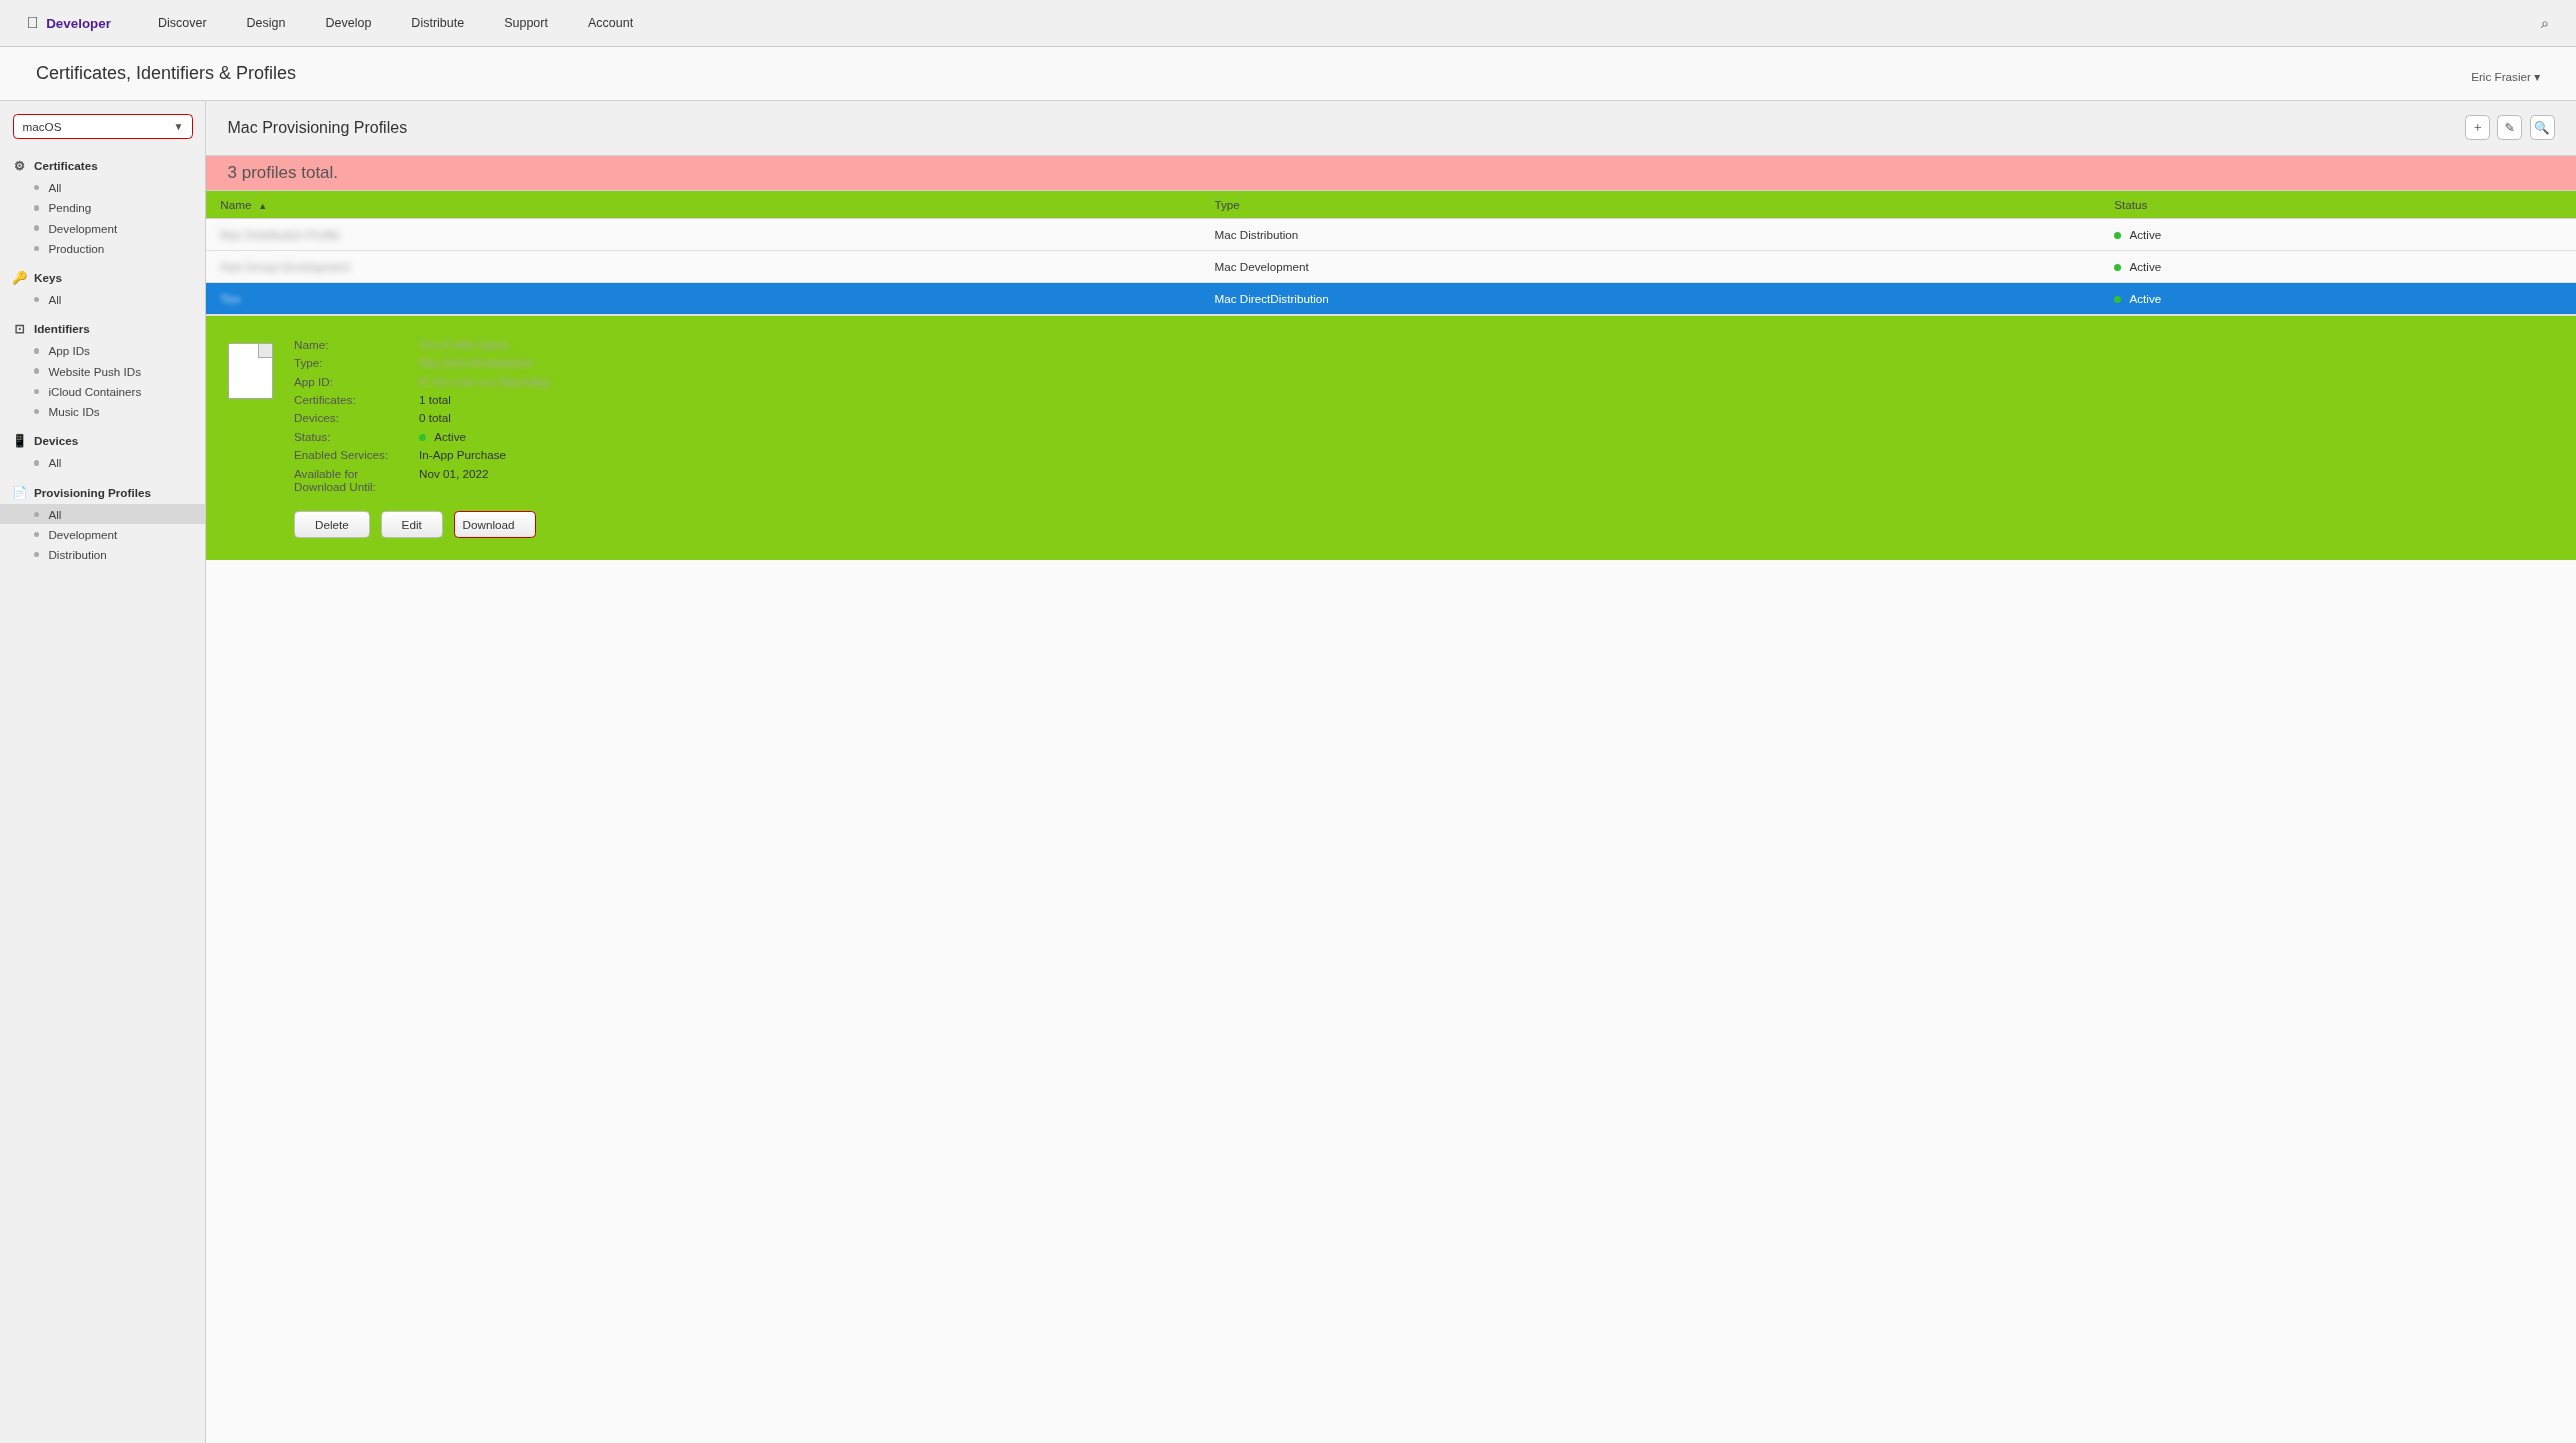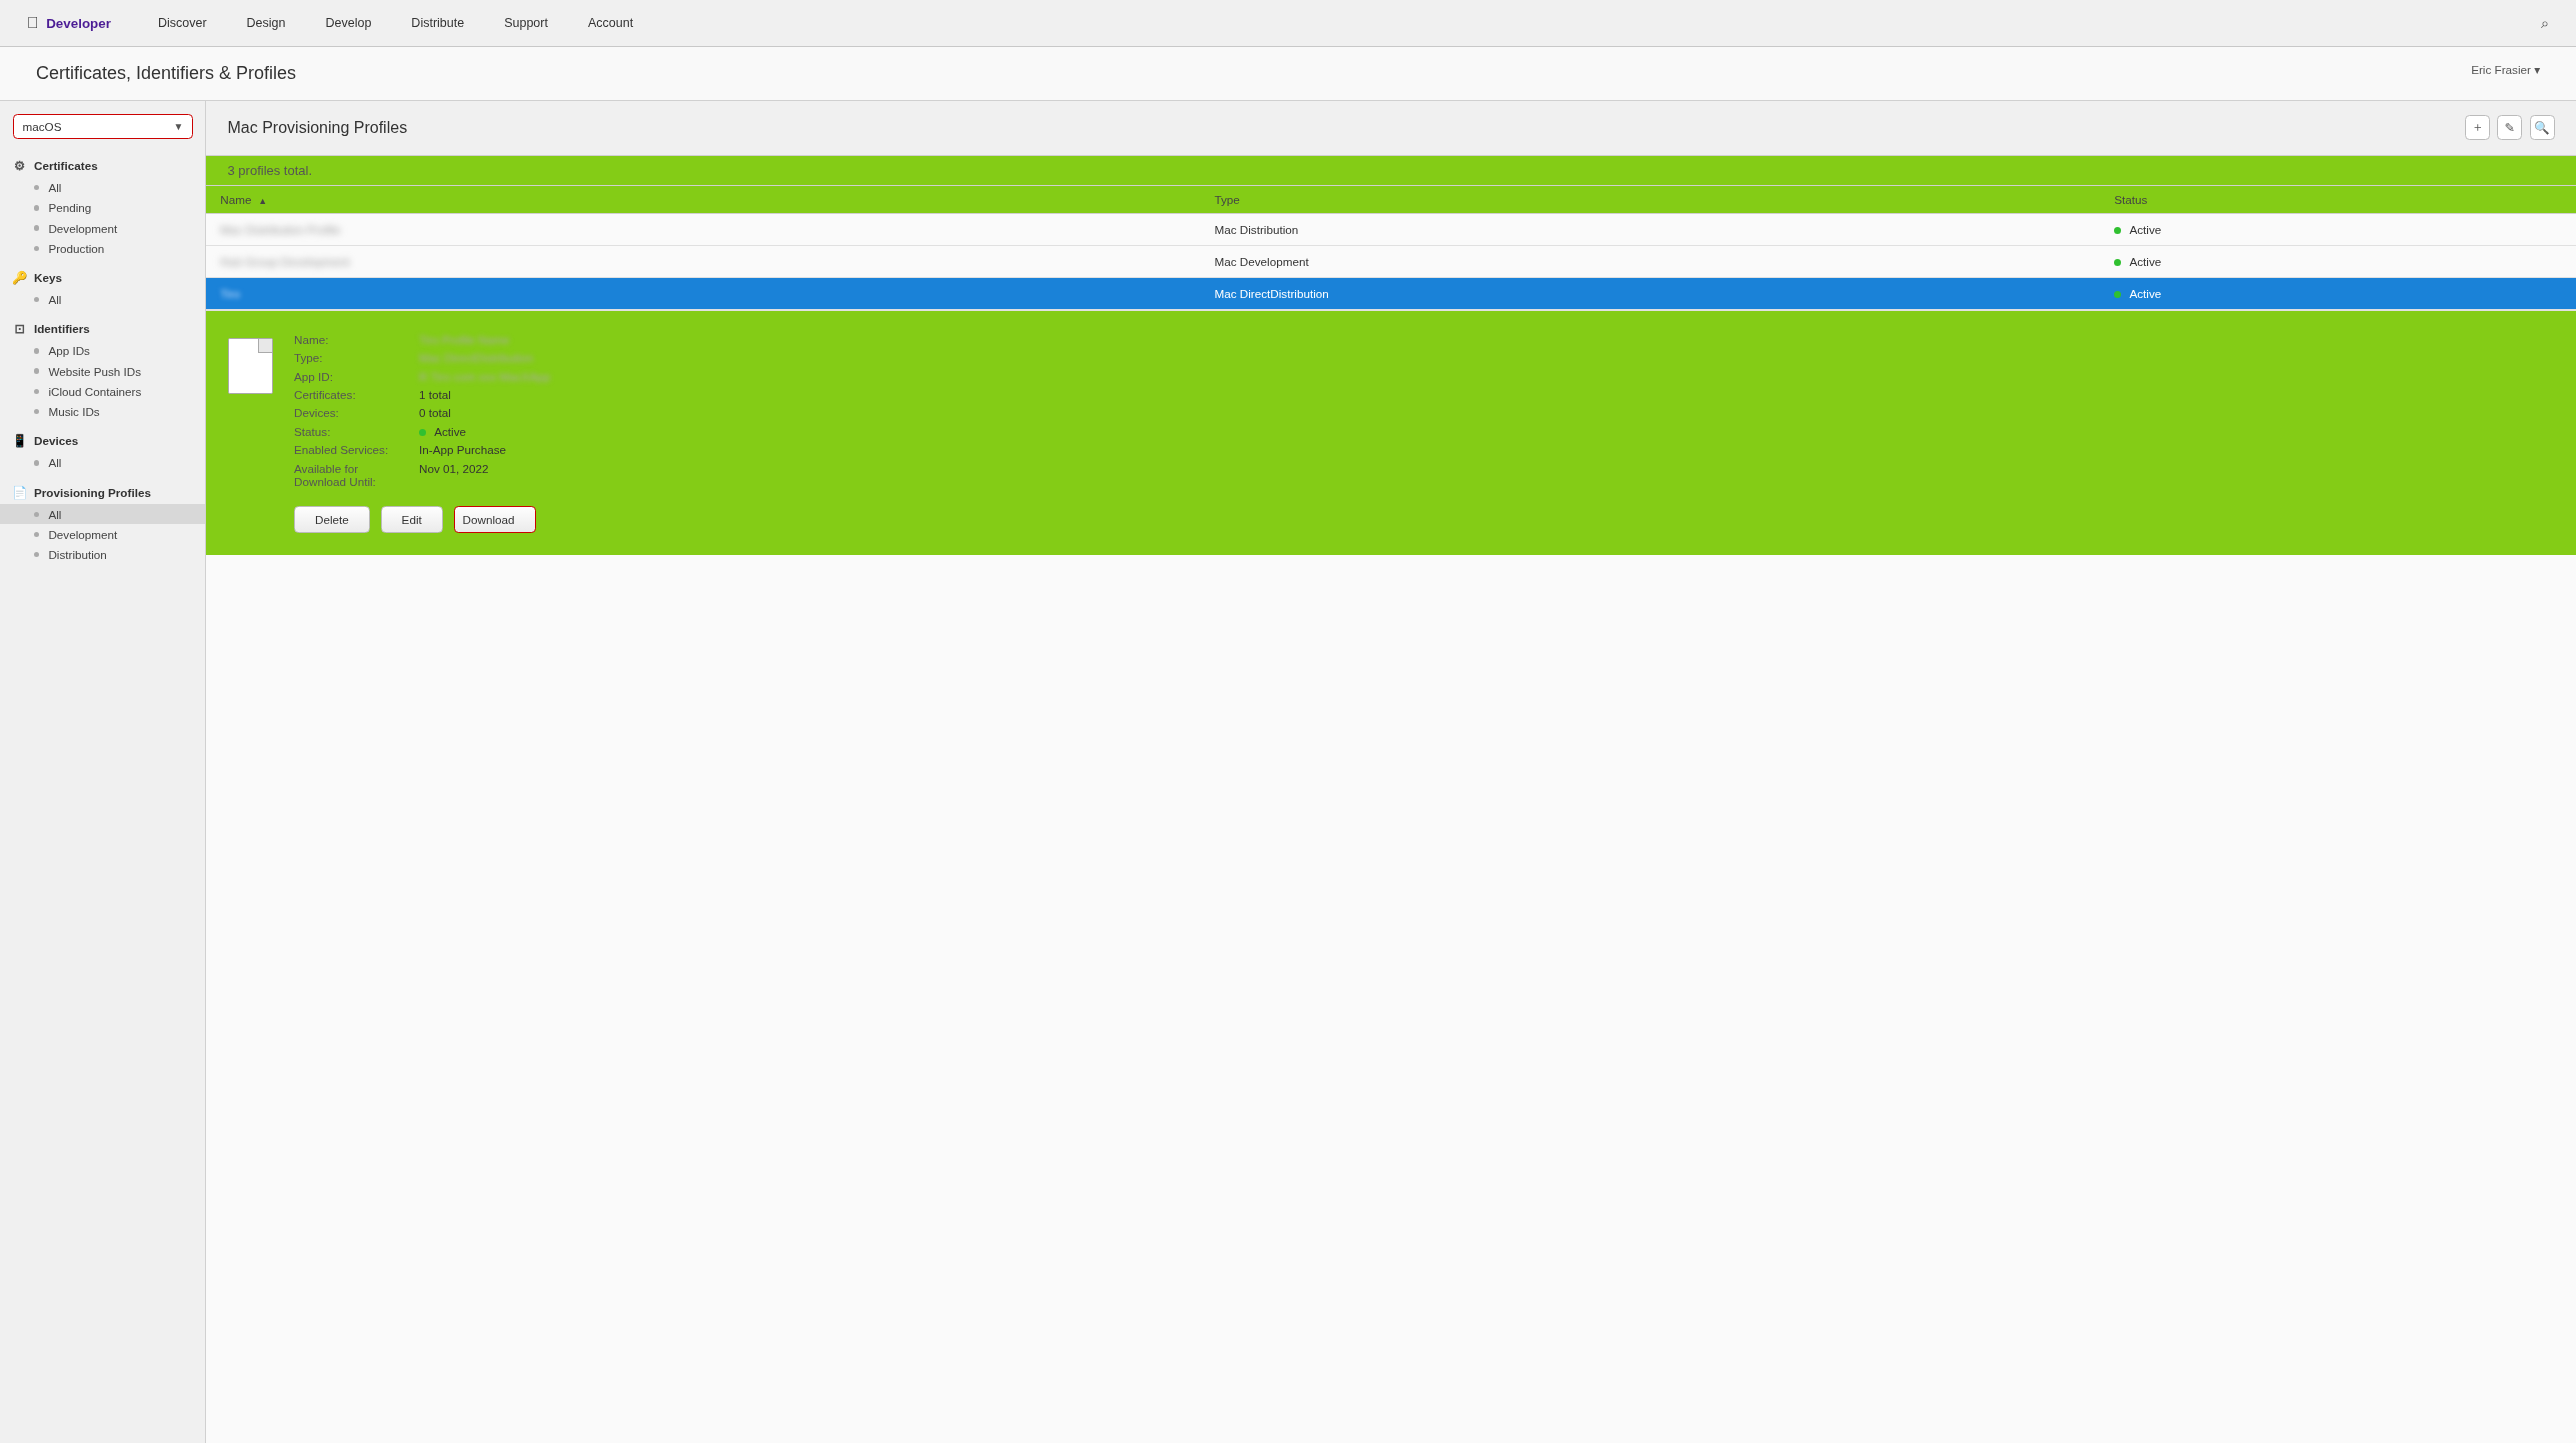--- a/index.html
+++ b/index.html
@@ -57,21 +57,21 @@
       cursor: pointer;
       color: #555;
     }
 
     
     .page-header {
       background: #f9f9f9;
       border-bottom: 0.9px solid #d0d0d0;
       padding: 16px 36px;
       display: flex;
-      align-items: flex-start;
+      align-items: flex-end;
       justify-content: space-between;
     }
     .page-header .page-title {
       font-size: 18px;
       font-weight: 400;
       color: #333;
     }
     .page-header .user-account {
       font-size: 11.7px;
       color: #555;
@@ -197,23 +197,23 @@
       display: flex;
       align-items: center;
       justify-content: center;
       cursor: pointer;
       font-size: 12.5px;
       color: #555;
     }
 
     
     .profiles-count-bar {
-      background: #84cc16;
+      background: #fca5a5;
       padding: 7.2px 21.5px;
-      font-size: 13px;
+      font-size: 17px;
       color: #555;
       border-bottom: 0.9px solid #d0d0d0;
     }
 
     
     .profiles-table {
       width: 100%;
       border-collapse: collapse;
     }
     .profiles-table thead tr {

